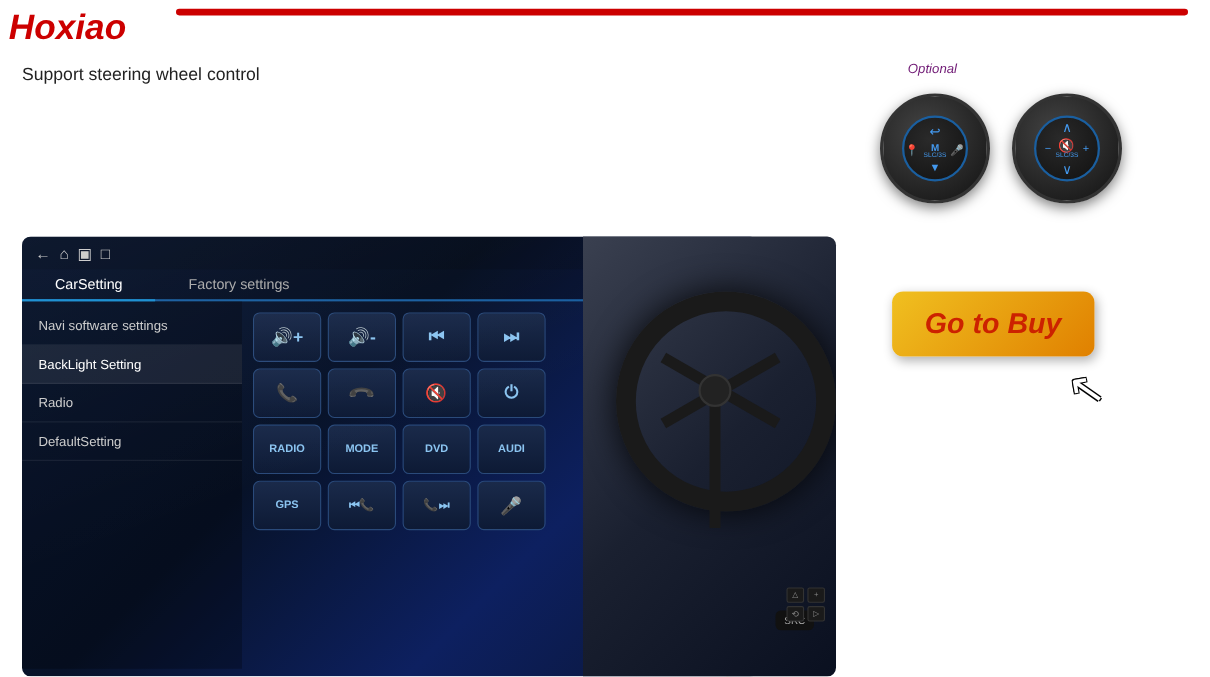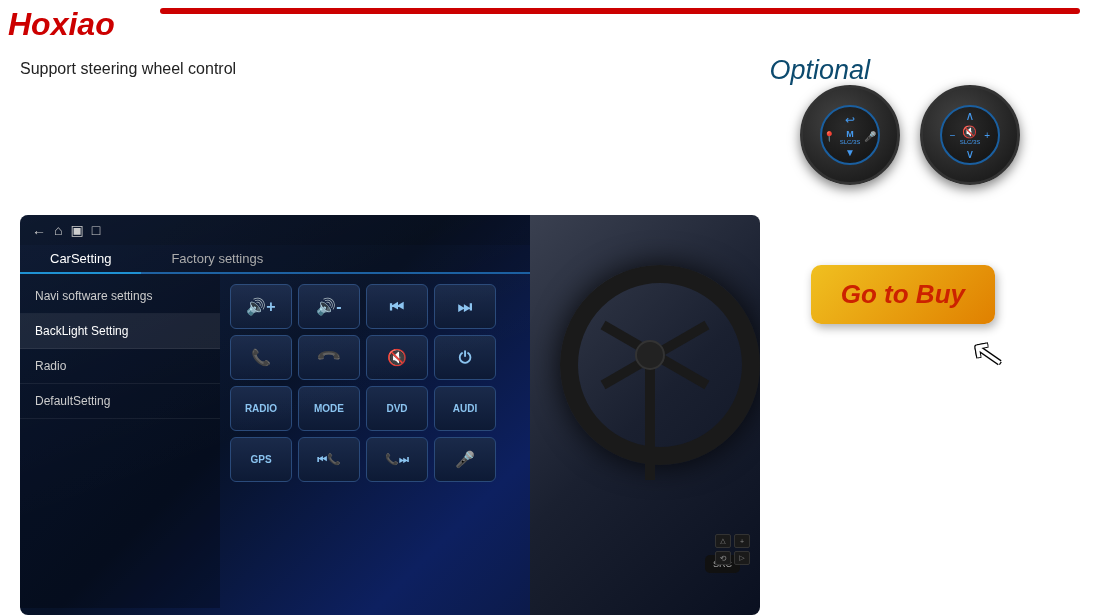--- a/index.html
+++ b/index.html
@@ -44,22 +44,22 @@
       font-size: 16px;
       color: #222;
       line-height: 1.7;
     }
 
     
     .optional-label {
       position: absolute;
       top: 55px;
       right: 230px;
-      font-size: 27px;
-      color: #0c4a6e;
+      font-size: 12px;
+      color: #701a75;
       font-style: italic;
     }
 
     
     .wheels-container {
       position: absolute;
       top: 85px;
       right: 80px;
       display: flex;
       gap: 20px;

